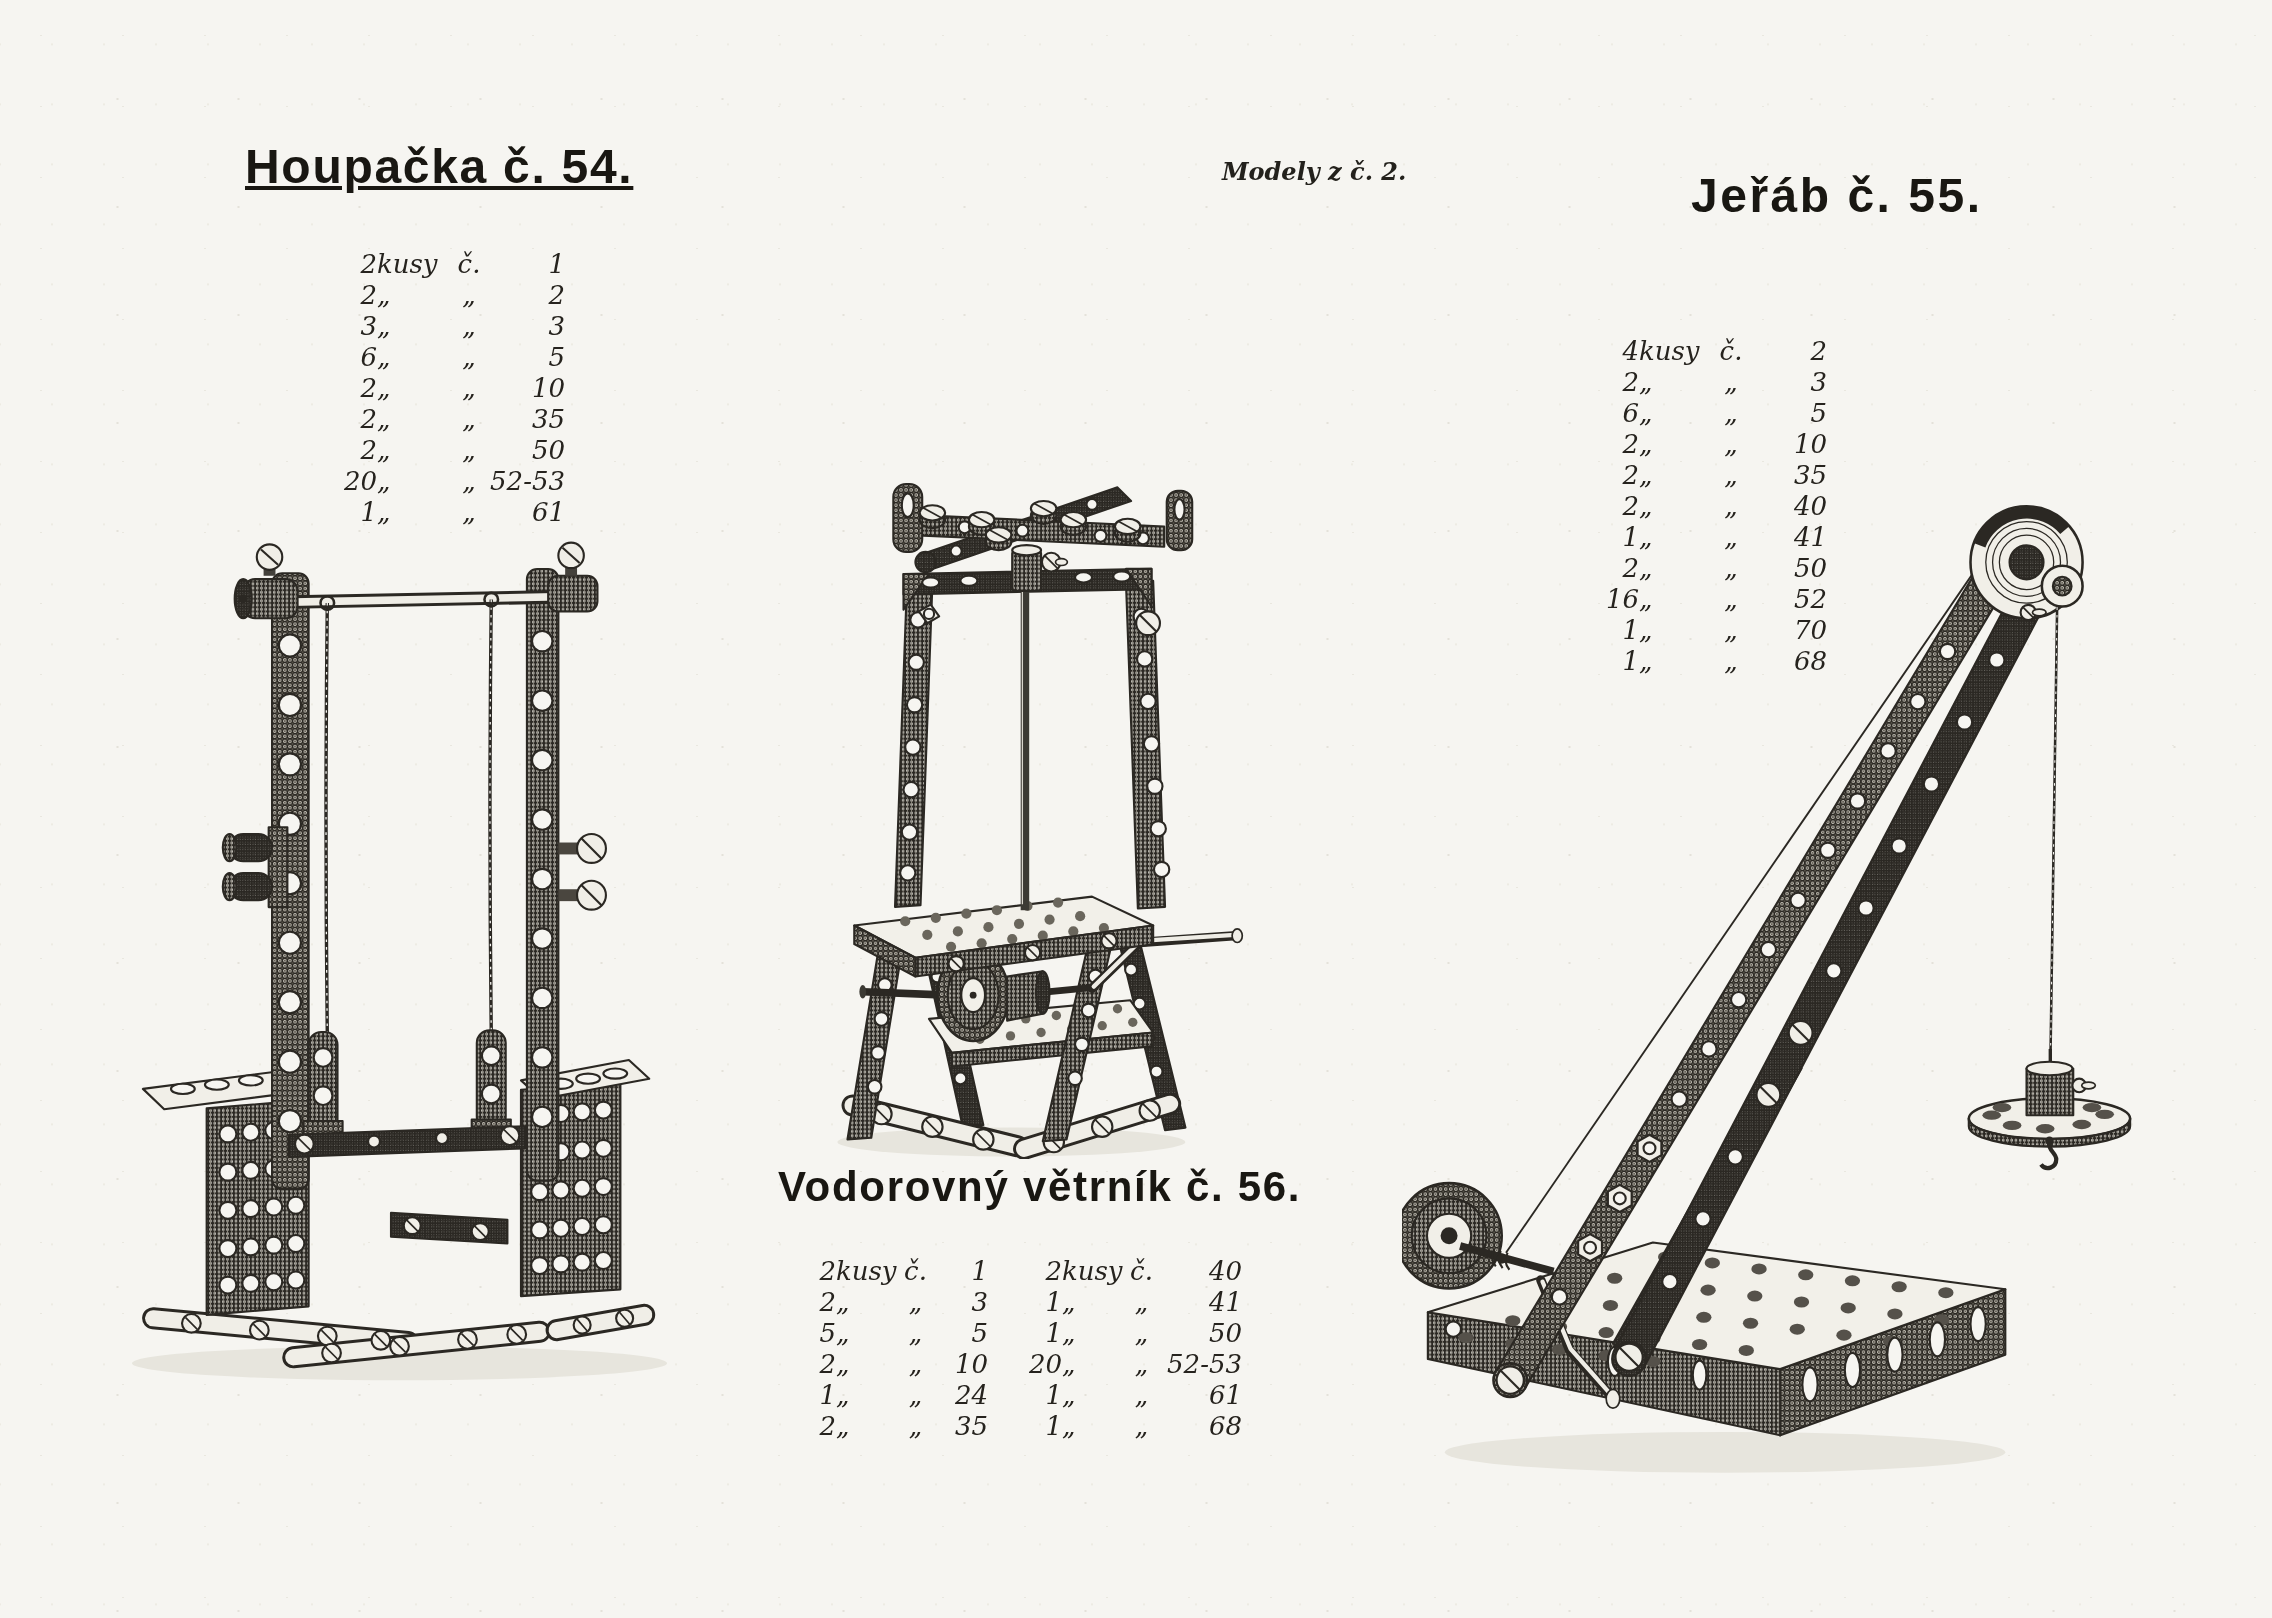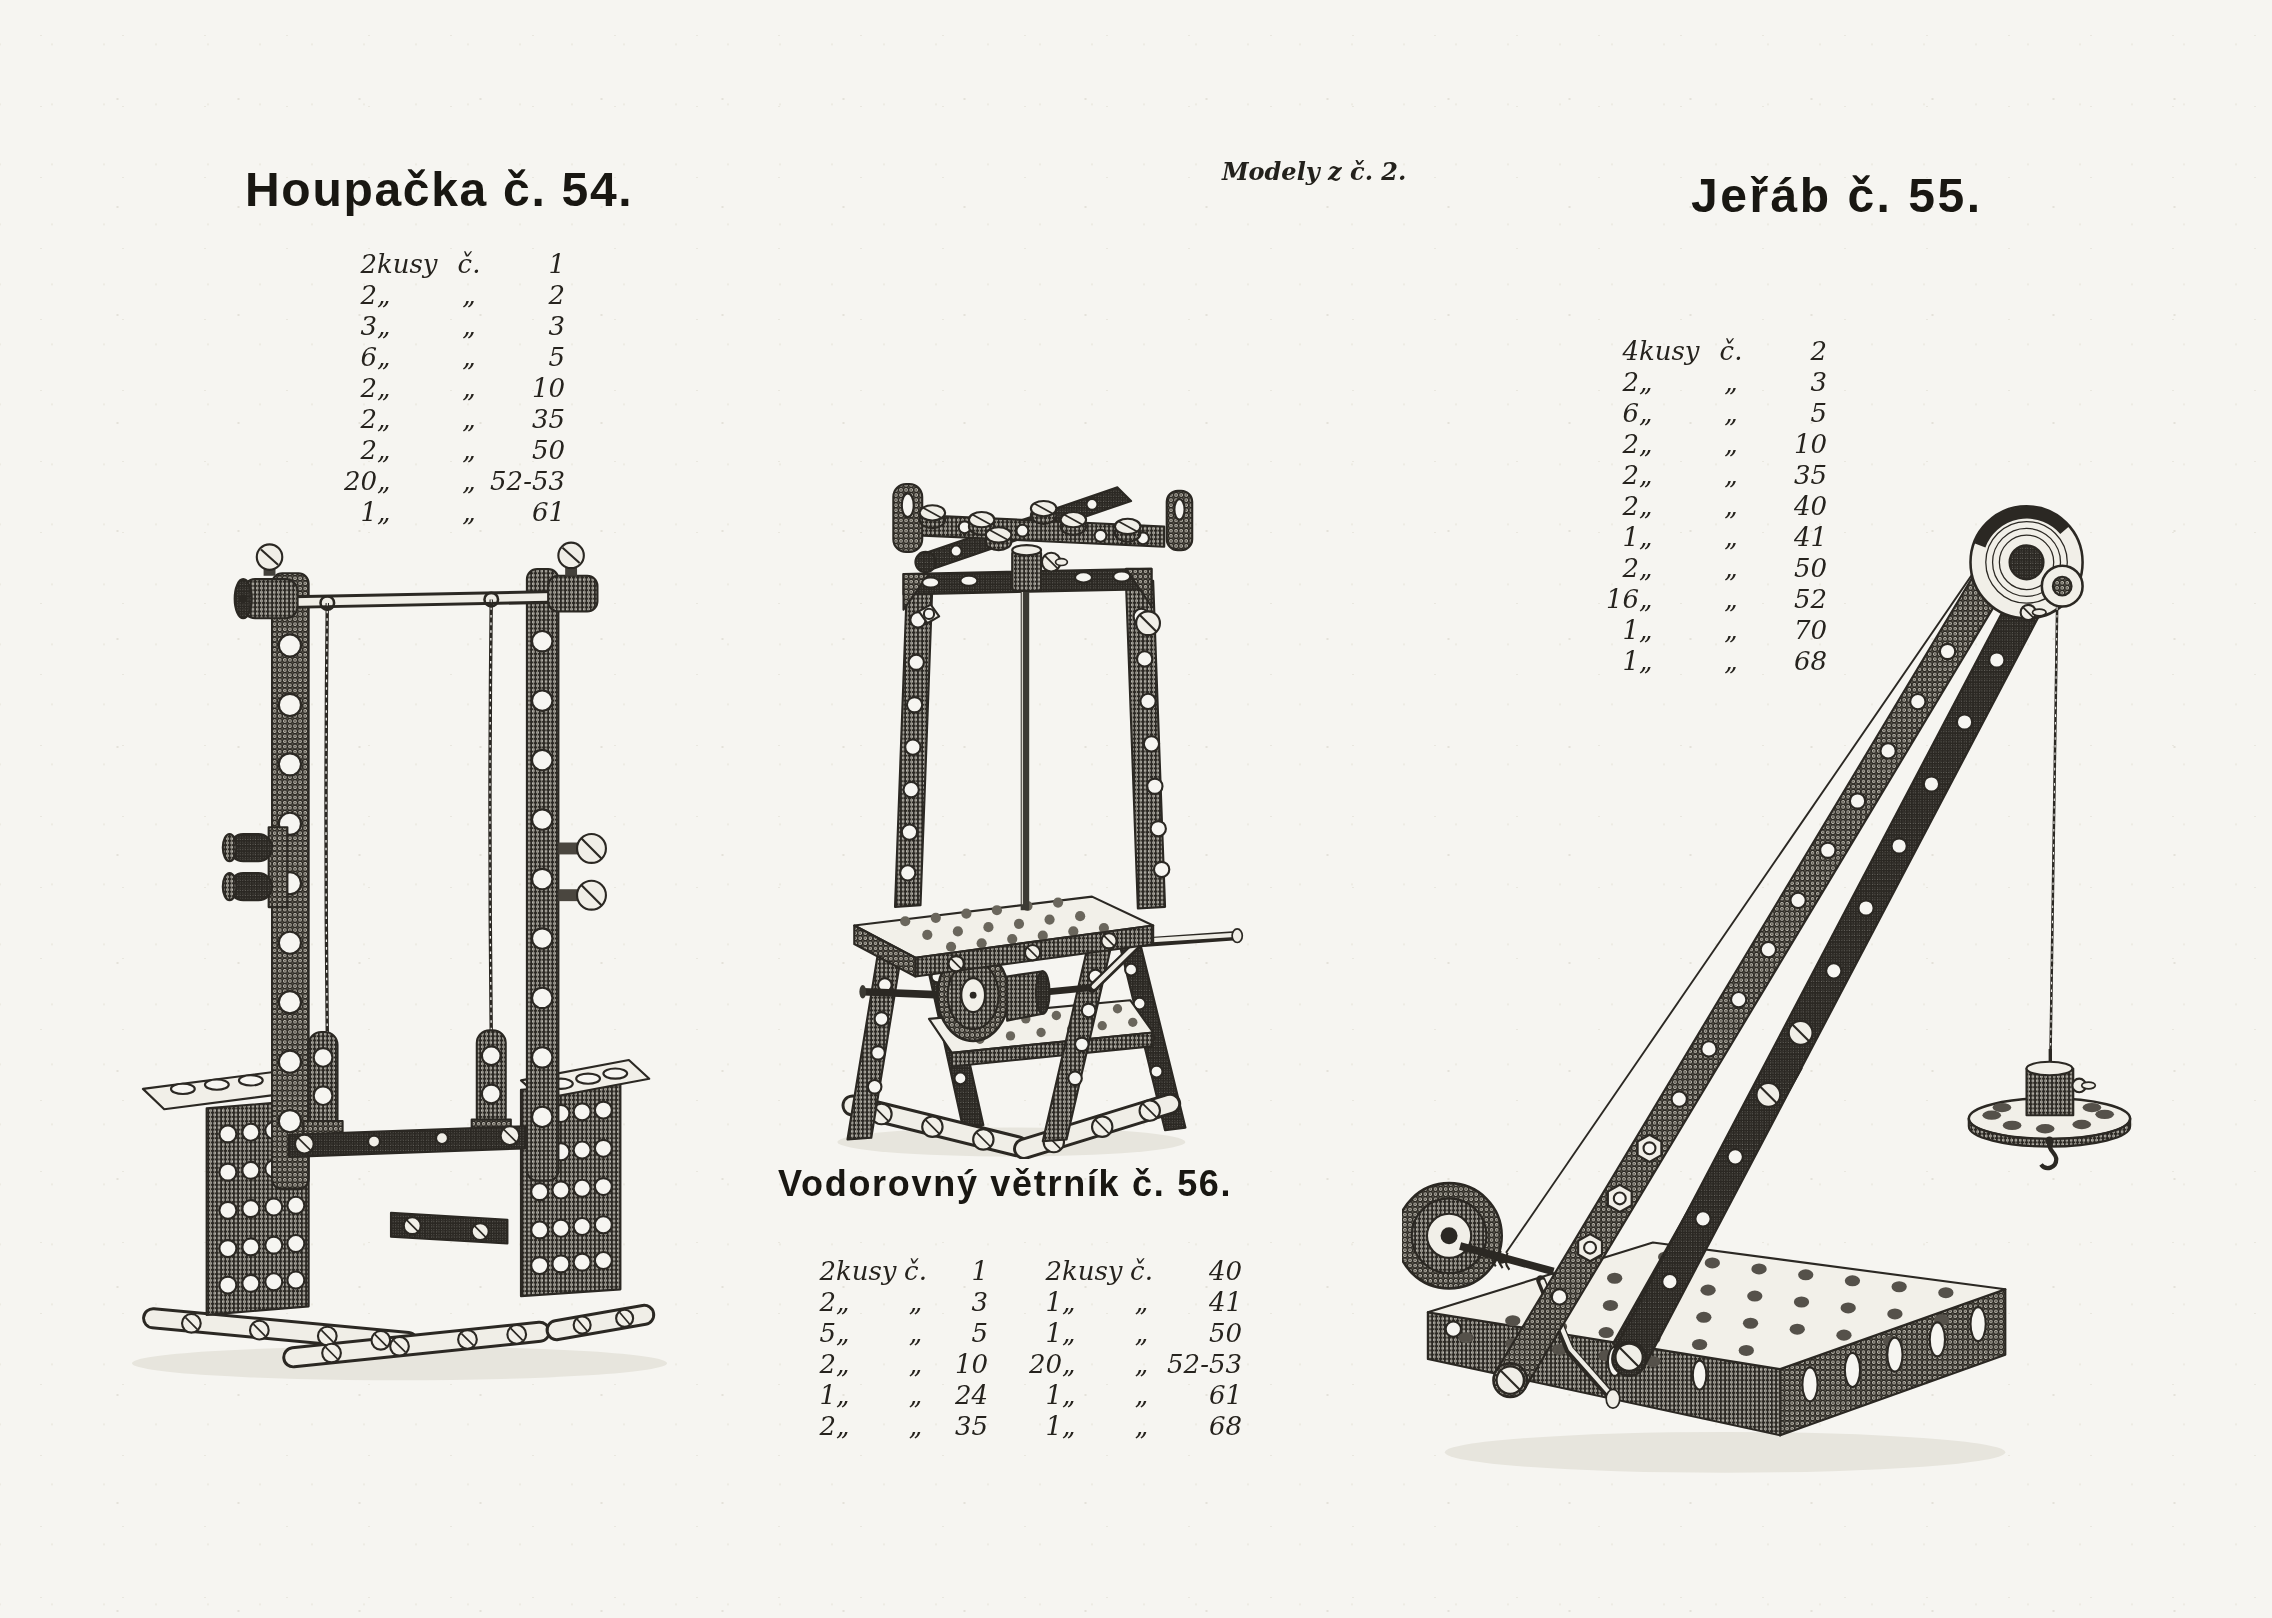--- a/index.html
+++ b/index.html
@@ -19,23 +19,23 @@
   }
   .model-title{
     position:absolute;
     font-family:"Liberation Sans", sans-serif;
     font-weight:700;
     color:#191712;
     letter-spacing:1.7px;
     white-space:nowrap;
     line-height:1;
   }
-  #title-houpacka{left:245px;top:166px;font-size:48px;}
+  #title-houpacka{left:245px;top:143px;font-size:48px;text-decoration:underline;}
   #title-jerab{left:1691px;top:172px;font-size:48px;letter-spacing:2.5px;}
-  #title-vetrnik{left:778px;top:1166px;font-size:36px;}
+  #title-vetrnik{left:778px;top:1166px;font-size:42px;}
   .caption{
     position:absolute;left:1222px;top:160px;
     font-style:italic;font-weight:700;font-size:24px;
     color:#23211c;white-space:nowrap;line-height:1;
   }
   .plist{position:absolute;font-style:italic;font-size:26px;line-height:31px;color:#26231e;}
   .prow{display:flex;white-space:nowrap;}
   .prow .q{width:44px;text-align:right;}
   .prow .m1{width:71px;text-align:left;font-style:italic;}
   .prow .m2{width:42px;text-align:center;}

